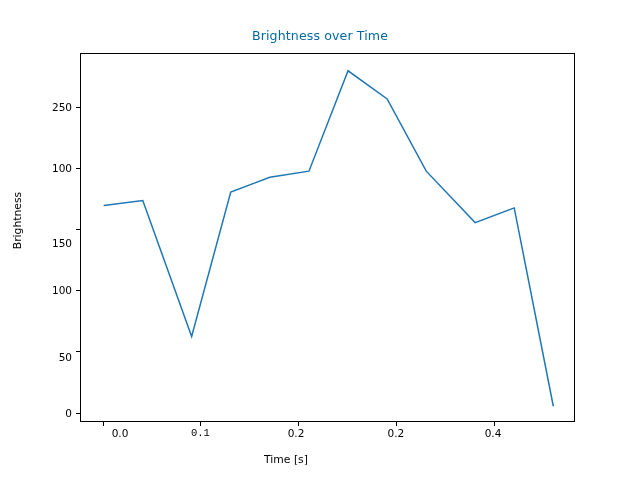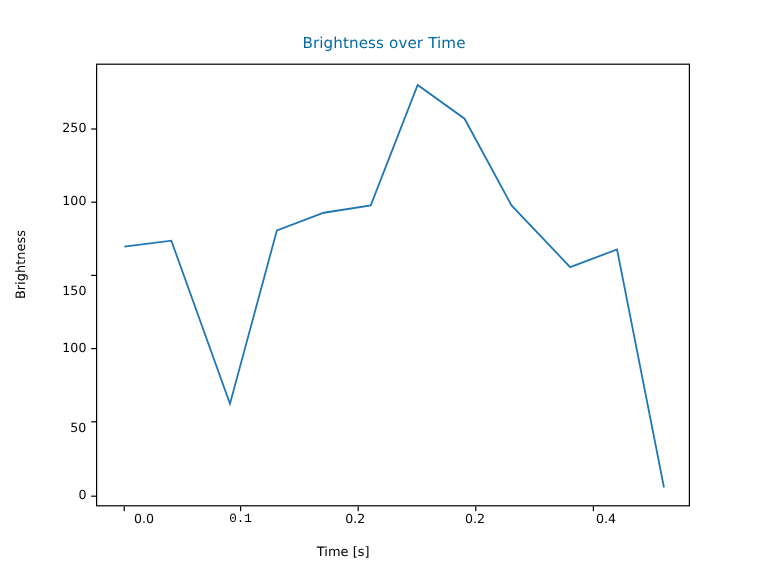--- a/index.html
+++ b/index.html
@@ -127,21 +127,21 @@
       <div class="ytick-label" style="top: 290.144px; text-align: right;">100</div>
       <div class="ytick-label" style="top: 243px;">150</div>
       <div class="ytick-label" style="top: 167.716px;">100</div>
       <div class="ytick-label" style="top: 106.501px;">250</div>
     </div>
   <div id="xtick-labels">
       <div class="xtick-label" style="left: 120px;">0.0</div>
       <div class="xtick-label" style="left: 200.427px; font-family: Liberation Mono, monospace;">0.1</div>
       <div class="xtick-label" style="left: 296px;">0.2</div>
       <div class="xtick-label" style="left: 395.924px;">0.2</div>
-      <div class="xtick-label" style="left: 505px;">0.4</div>
+      <div class="xtick-label" style="left: 493px;">0.4</div>
     </div>
 
   <div id="plot-area">
     <svg id="line-svg" viewBox="0 0 495 369" preserveAspectRatio="none">
       <polyline id="data-line" fill="none" stroke="#1f77b4" stroke-width="1.5" stroke-linejoin="miter" stroke-linecap="butt" points="22.68,151.44 61.78,146.55 110.65,282.44 149.75,137.98 188.85,123.29 227.95,117.16 267.05,16.77 306.15,44.93 345.25,117.16 394.12,168.58 433.22,153.89 472.32,352.23"></polyline>
     </svg>
   </div>
 
   <div id="ylabel">Brightness</div>
   <div id="xlabel">Time [s]</div>

